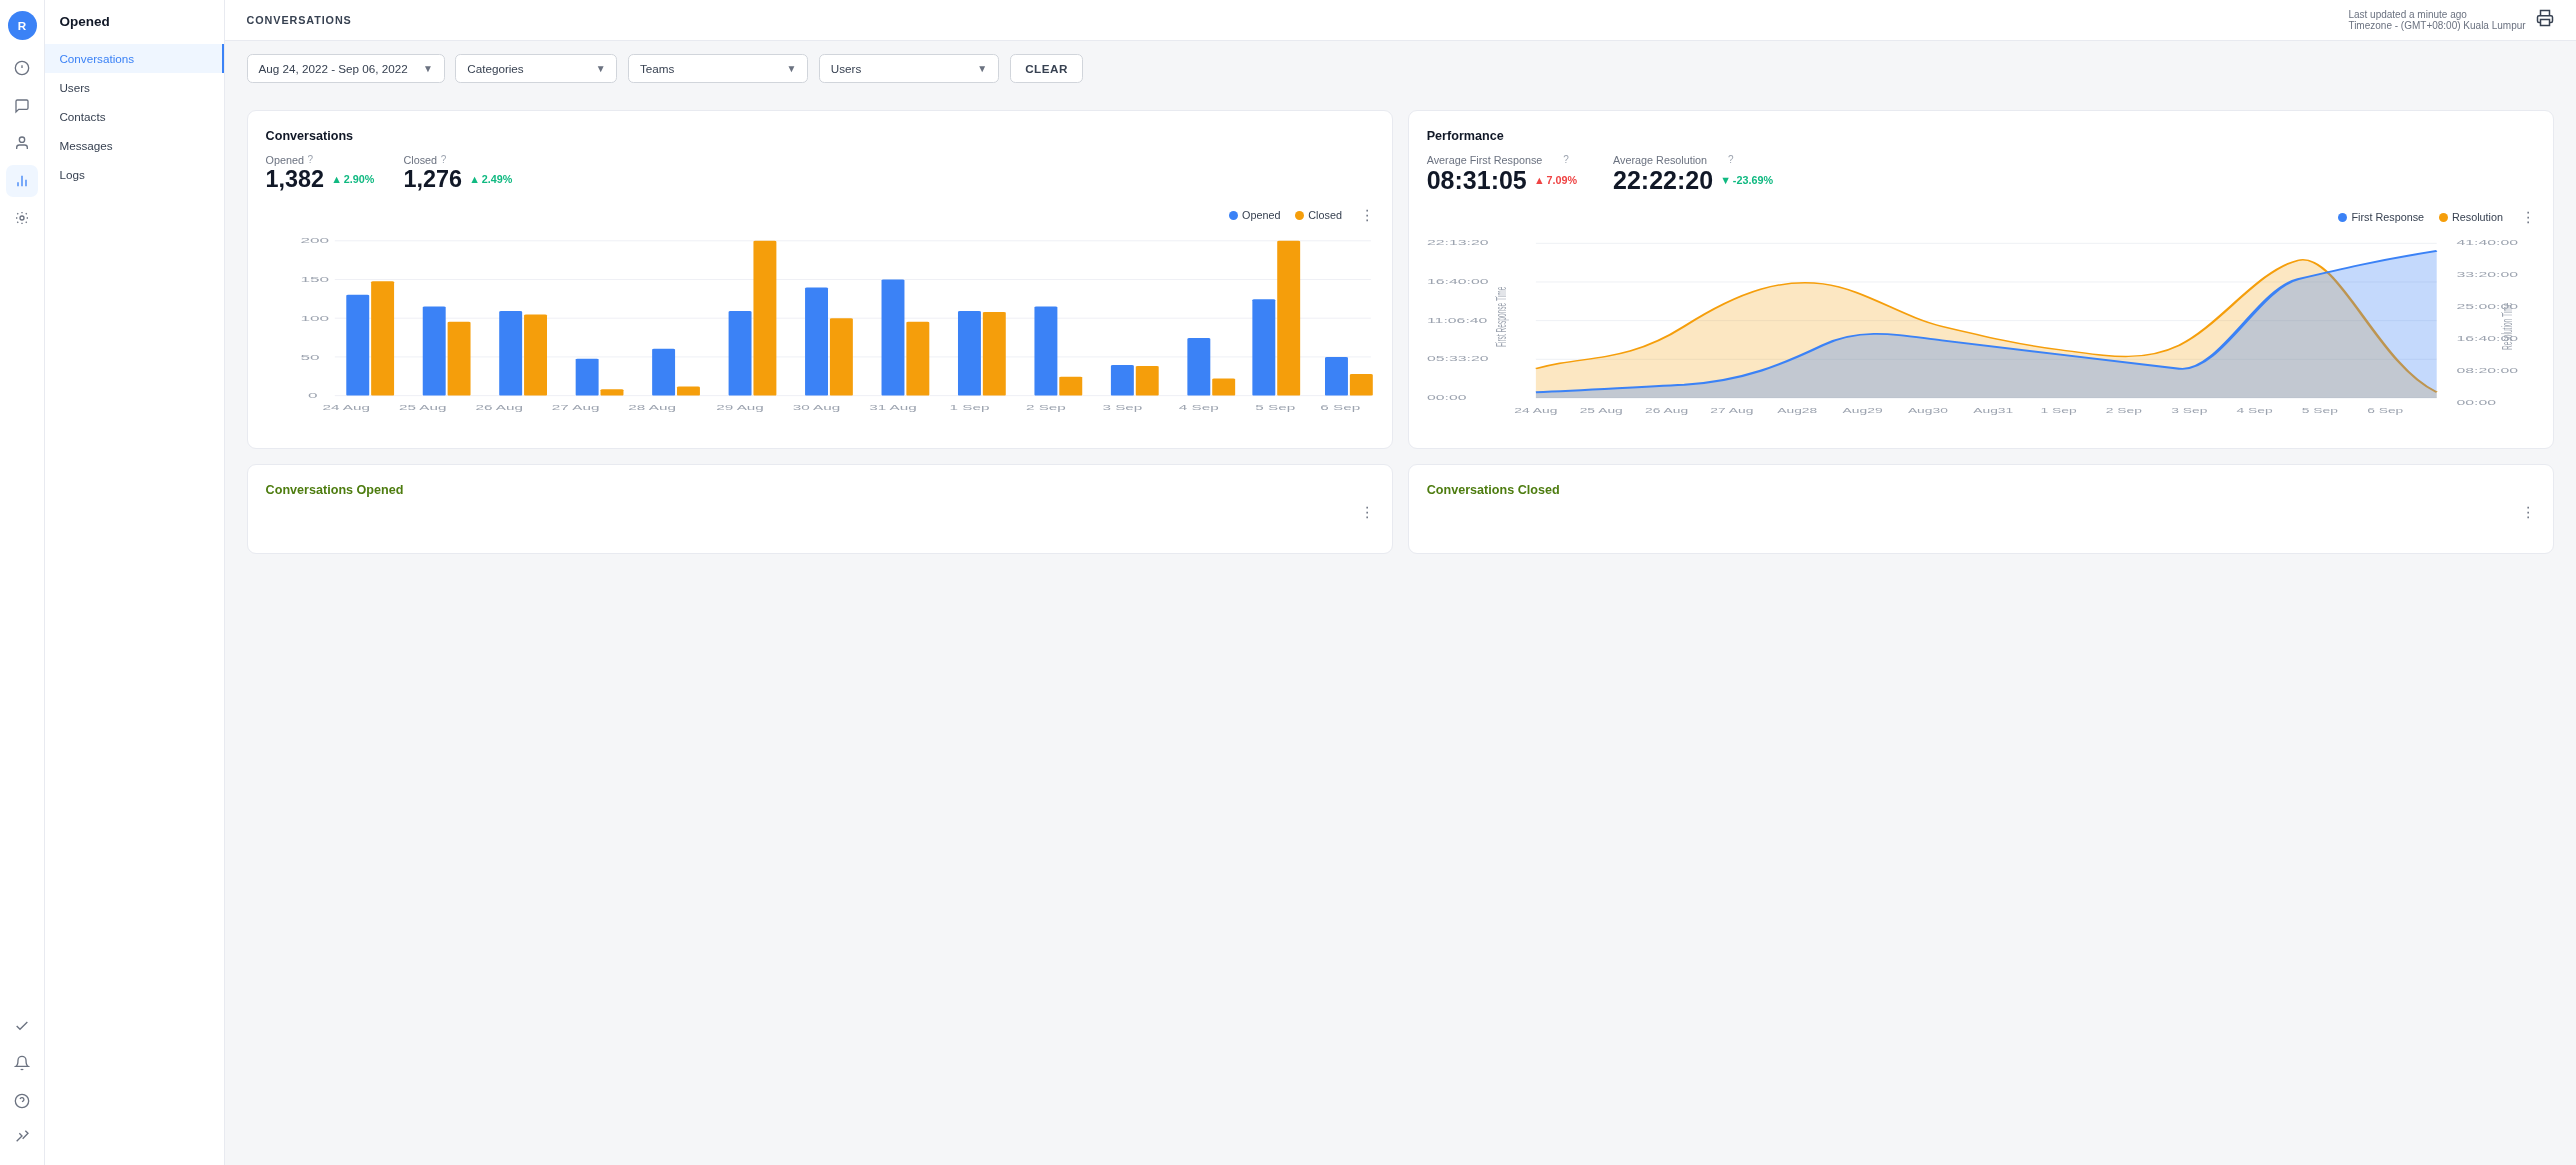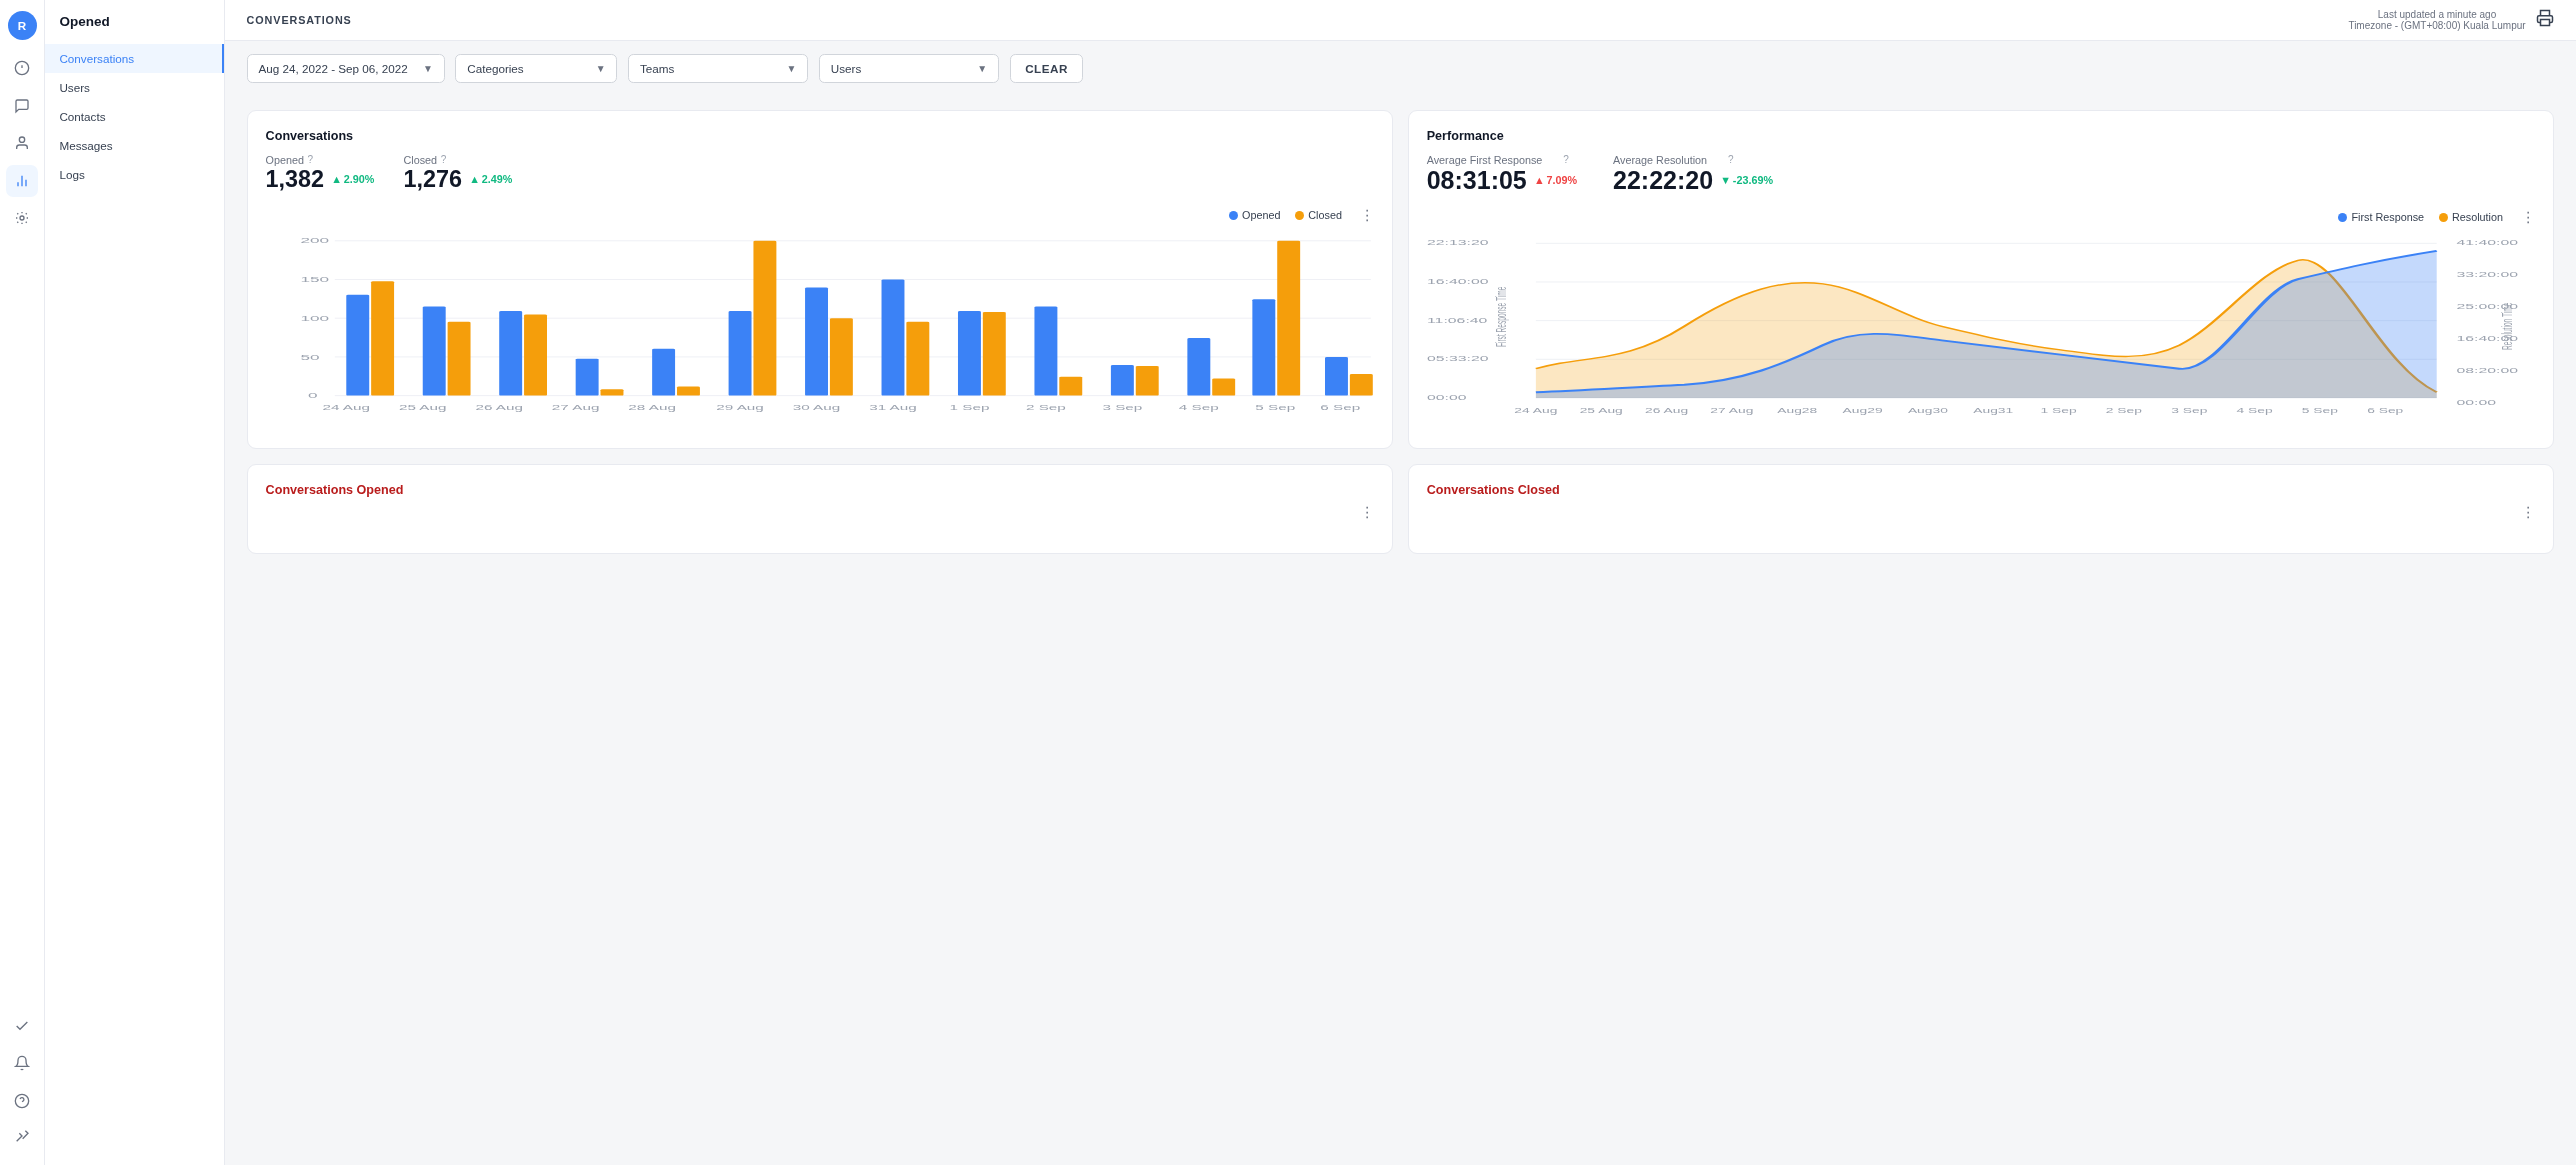--- a/index.html
+++ b/index.html
@@ -61,21 +61,21 @@
       align-items: center;
       justify-content: space-between;
       padding: 9px 21.6px;
       background: #fff;
       border-bottom: 0.9px solid #e8eaf0;
     }
     .top-bar .page-title {
       font-size: 10.8px; font-weight: 700; color: #374151; letter-spacing: 0.9px;
     }
     .top-bar .right-info { display: flex; align-items: center; gap: 10.8px; }
-    .top-bar .last-updated { font-size: 10px; color: #6b7280; text-align: center; }
+    .top-bar .last-updated { font-size: 10px; color: #6b7280; text-align: left; }
     .top-bar .printer-icon { font-size: 16px; color: #374151; cursor: pointer; }
 
     
     .filters-bar {
       display: flex;
       align-items: center;
       gap: 10.8px;
       padding: 12.6px 21.6px;
       background: #f5f6f8;
     }
@@ -147,21 +147,21 @@
     .bottom-cards {
       padding: 0 21.6px 14.4px;
       display: grid;
       grid-template-columns: 1fr 1fr;
       gap: 14.4px;
     }
     .bottom-card {
       background: #fff; border-radius: 9px; padding: 18px;
       border: 0.9px solid #e8eaf0; min-height: 90px;
     }
-    .bottom-card .card-title { font-size: 12.6px; font-weight: 700; color: #b91c1c; margin-bottom: 7.2px; }
+    .bottom-card .card-title { font-size: 12.6px; font-weight: 700; color: #4d7c0f; margin-bottom: 7.2px; }
     .bottom-card .more-icon { float: right; color: #6b7280; cursor: pointer; }
   </style>
 </head>
 <body>
 
 <div class="icon-strip">
   <div class="avatar">R</div>
   <div class="nav-icon">
     <svg width="16" height="16" viewBox="0 0 24 24" fill="none" stroke="currentColor" stroke-width="2">
         <circle cx="12" cy="12" r="10"></circle>

